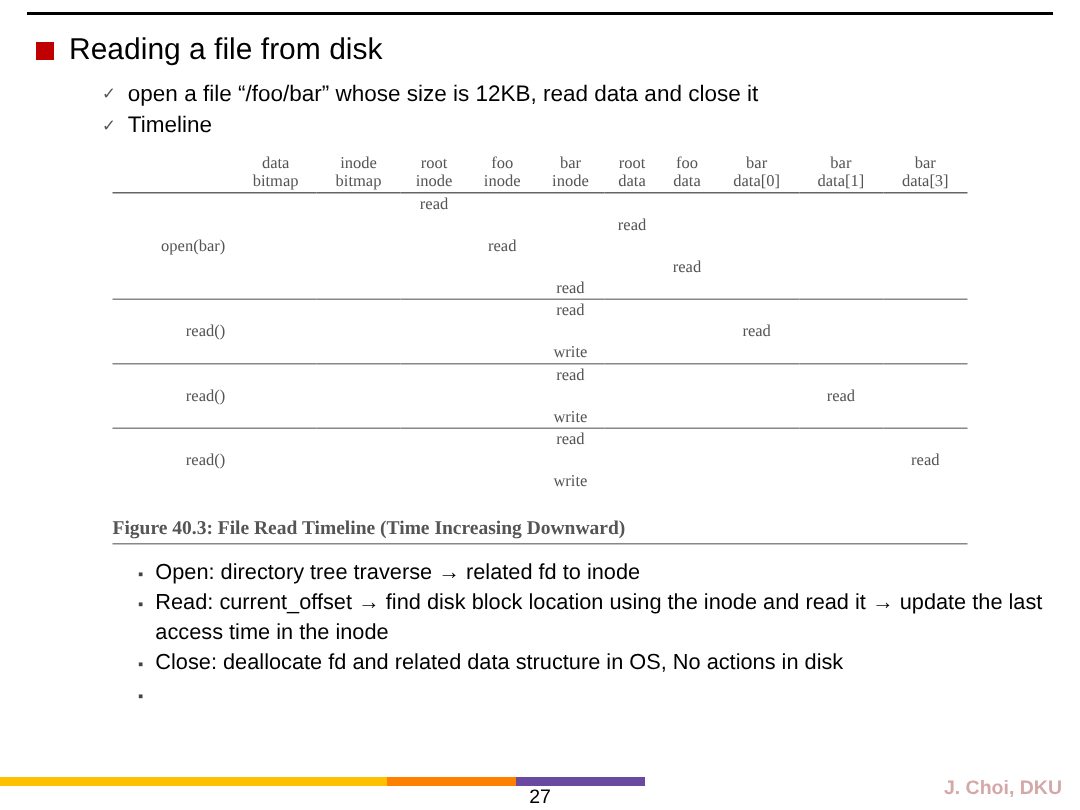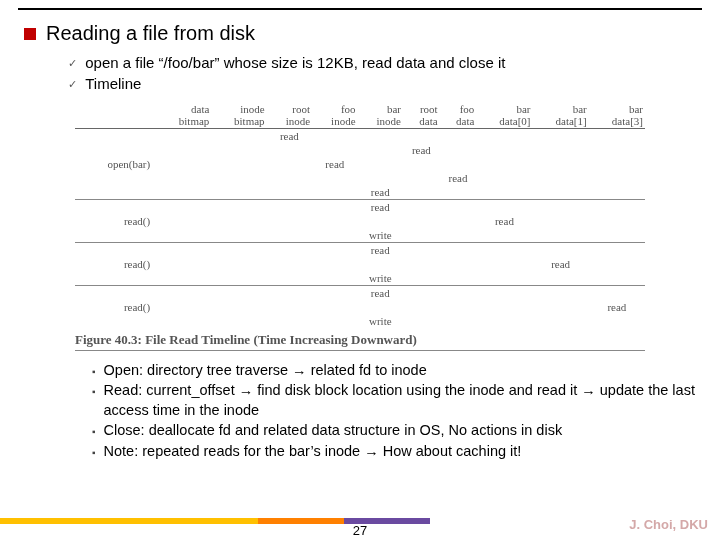--- a/index.html
+++ b/index.html
@@ -59,40 +59,40 @@
   .ftable {
     width: 100%;
     border-collapse: collapse;
     font-family: "Times New Roman", serif;
     font-size: 11px;
     color: #555;
   }
   .ftable th {
     font-weight: normal;
     padding: 0 2px 1px 2px;
-    text-align: right;
+    text-align: center;
     border-bottom: 1px solid #666;
   }
   .ftable td {
     text-align: center;
     padding: 1px 2px;
     height: 13px;
   }
   .ftable .rowlabel {
     text-align: right;
     white-space: nowrap;
     padding-right: 6px;
   }
   .sep td { border-top: 1px solid #888; }
   .caption {
     font-family: "Times New Roman", serif;
     font-size: 13px;
     font-weight: bold;
     color: #555;
-    margin-top: 4px;
+    margin-top: 16px;
     padding-bottom: 2px;
     border-bottom: 1px solid #888;
   }
   .lvl3-wrap { margin: 10px 0 0 74px; }
   .lvl3 {
     display: flex;
     gap: 8px;
     font-size: 14.5px;
     line-height: 1.35;
     margin: 1px 0;
@@ -373,21 +373,20 @@
     <div class="lvl3">
       <span class="sq">▪</span>
       <span>Read: current_offset → find disk block location using the inode and read it → update the last access time in the inode</span>
     </div>
     <div class="lvl3">
       <span class="sq">▪</span>
       <span>Close: deallocate fd and related data structure in OS, No actions in disk</span>
     </div>
     <div class="lvl3">
       <span class="sq">▪</span>
-      <span>Note: repeated reads for the bar’s inode → How about caching it!</span>
     </div>
   </div>
 
 </div>
 
 <div class="footer">
   <div class="bar"></div>
   <div class="pnum">27</div>
   <div class="credit">J. Choi, DKU</div>
 </div>

